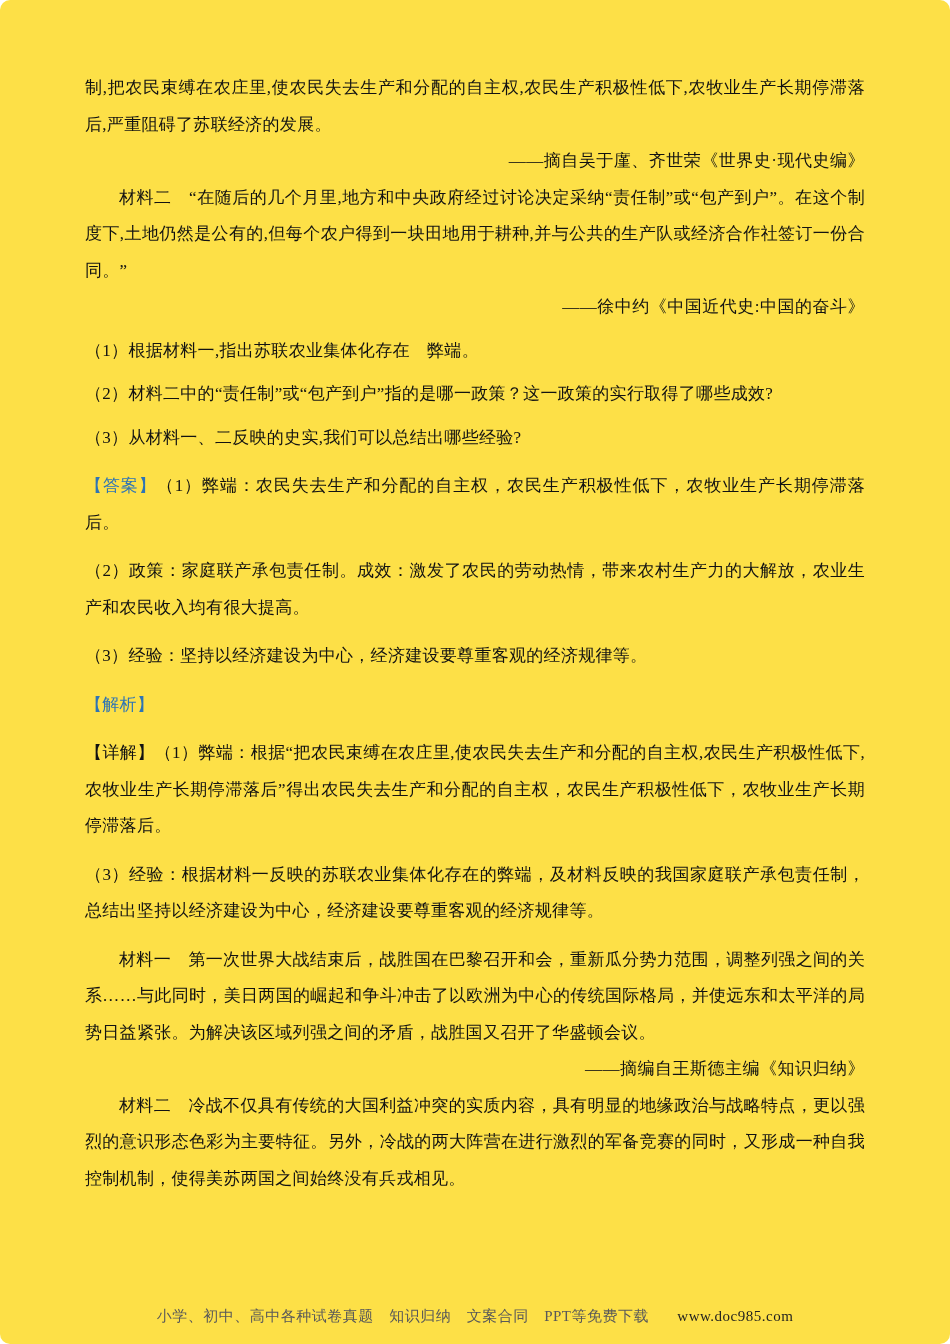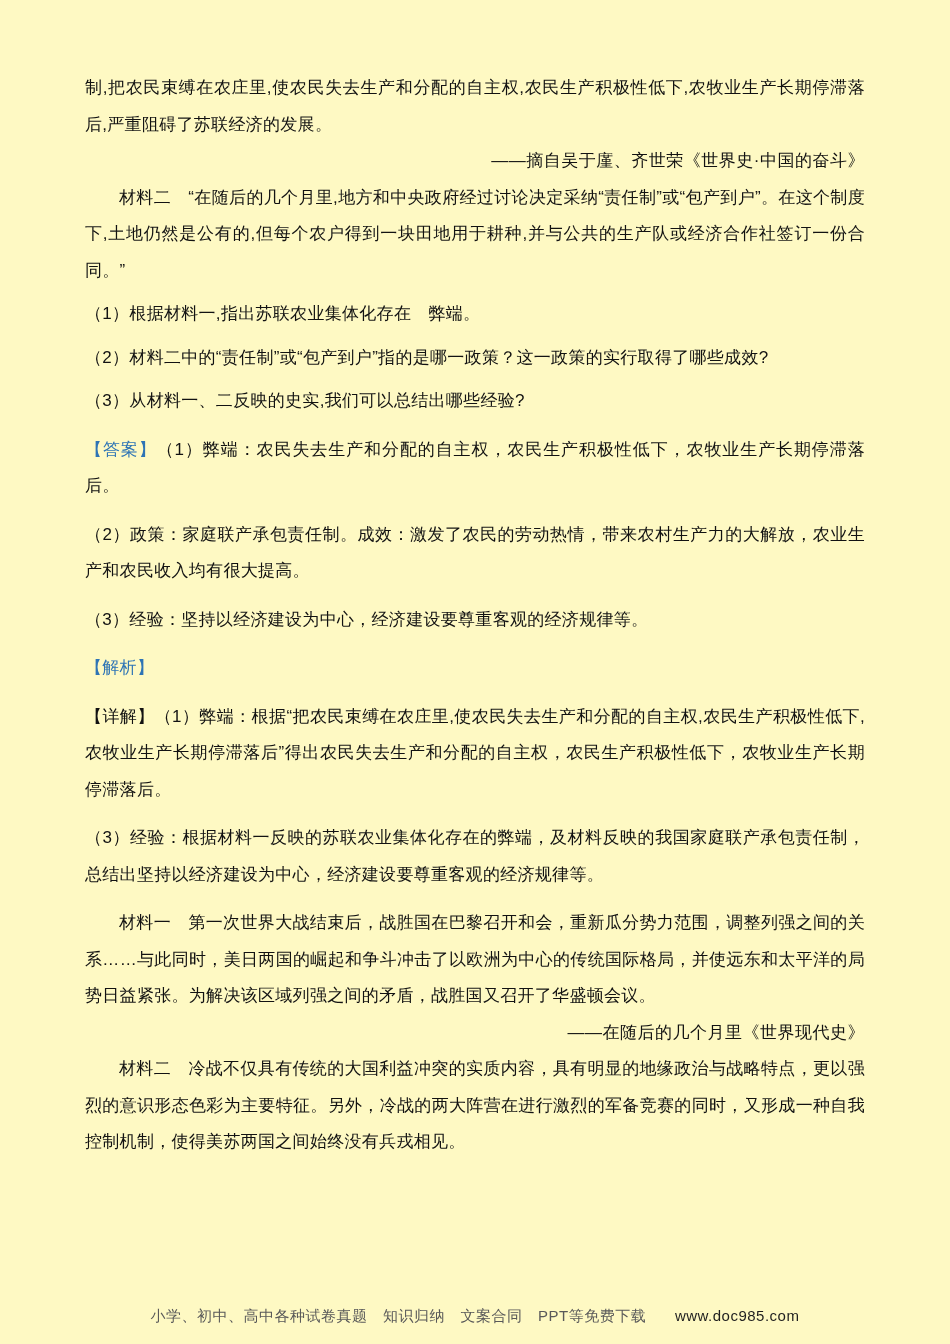--- a/index.html
+++ b/index.html
@@ -1,24 +1,25 @@
 <!DOCTYPE html>
 <html><head>
 <meta charset="utf-8">
 <style>
   html, body { margin: 0; padding: 0; background: #ffffff; }
   .page {
     position: relative;
     width: 950px;
     height: 1344px;
     margin: 0 auto;
-    background: #fef9c3;
-    font-family: Liberation Sans, sans-serif;
+    background: #fde047;
+    font-family: Liberation Serif, serif;
     color: #121212;
     overflow: hidden;
+    border-radius: 10px;
   }
   .content {
     position: absolute;
     left: 85px;
     right: 85px;
     top: 70px;
     font-size: 17px;
     line-height: 36.5px;
   }
   p.block { margin: 0; text-align: justify; letter-spacing: 0.3px; }
@@ -39,32 +40,33 @@
     letter-spacing: 0.5px;
   }
   .footer .url { color: #1f1f1f; margin-left: 24px; }
 </style>
 </head>
 <body>
 
 <div class="page">
   <div class="content">
       <p class="block paragraph">制,把农民束缚在农庄里,使农民失去生产和分配的自主权,农民生产积极性低下,农牧业生产长期停滞落后,严重阻碍了苏联经济的发展。</p>
-      <p class="block citation">——摘自吴于廑、齐世荣《世界史·中国的奋斗》</p>
+      <p class="block citation">——摘自吴于廑、齐世荣《世界史·现代史编》</p>
       <p class="block paragraph indent">材料二　“在随后的几个月里,地方和中央政府经过讨论决定采纳“责任制”或“包产到户”。在这个制度下,土地仍然是公有的,但每个农户得到一块田地用于耕种,并与公共的生产队或经济合作社签订一份合同。”</p>
+      <p class="block citation">——徐中约《中国近代史:中国的奋斗》</p>
       <p class="block question">（1）根据材料一,指出苏联农业集体化存在　弊端。</p>
       <p class="block question">（2）材料二中的“责任制”或“包产到户”指的是哪一政策？这一政策的实行取得了哪些成效?</p>
       <p class="block question">（3）从材料一、二反映的史实,我们可以总结出哪些经验?</p>
       <p class="block answer"><span class="label-blue">【答案】</span>（1）弊端：农民失去生产和分配的自主权，农民生产积极性低下，农牧业生产长期停滞落后。</p>
       <p class="block answer">（2）政策：家庭联产承包责任制。成效：激发了农民的劳动热情，带来农村生产力的大解放，农业生产和农民收入均有很大提高。</p>
       <p class="block answer">（3）经验：坚持以经济建设为中心，经济建设要尊重客观的经济规律等。</p>
       <p class="block answer"><span class="label-blue">【解析】</span></p>
       <p class="block answer">【详解】（1）弊端：根据“把农民束缚在农庄里,使农民失去生产和分配的自主权,农民生产积极性低下,农牧业生产长期停滞落后”得出农民失去生产和分配的自主权，农民生产积极性低下，农牧业生产长期停滞落后。</p>
       <p class="block answer">（3）经验：根据材料一反映的苏联农业集体化存在的弊端，及材料反映的我国家庭联产承包责任制，总结出坚持以经济建设为中心，经济建设要尊重客观的经济规律等。</p>
       <p class="block paragraph indent">材料一　第一次世界大战结束后，战胜国在巴黎召开和会，重新瓜分势力范围，调整列强之间的关系……与此同时，美日两国的崛起和争斗冲击了以欧洲为中心的传统国际格局，并使远东和太平洋的局势日益紧张。为解决该区域列强之间的矛盾，战胜国又召开了华盛顿会议。</p>
-      <p class="block citation">——在随后的几个月里《世界现代史》</p>
+      <p class="block citation">——摘编自王斯德主编《知识归纳》</p>
       <p class="block paragraph indent">材料二　冷战不仅具有传统的大国利益冲突的实质内容，具有明显的地缘政治与战略特点，更以强烈的意识形态色彩为主要特征。另外，冷战的两大阵营在进行激烈的军备竞赛的同时，又形成一种自我控制机制，使得美苏两国之间始终没有兵戎相见。</p>
     </div>
   <div class="footer">
     <span>小学、初中、高中各种试卷真题　知识归纳　文案合同　PPT等免费下载</span>
     <span class="url">www.doc985.com</span>
   </div>
 </div>
 
 </body></html>

